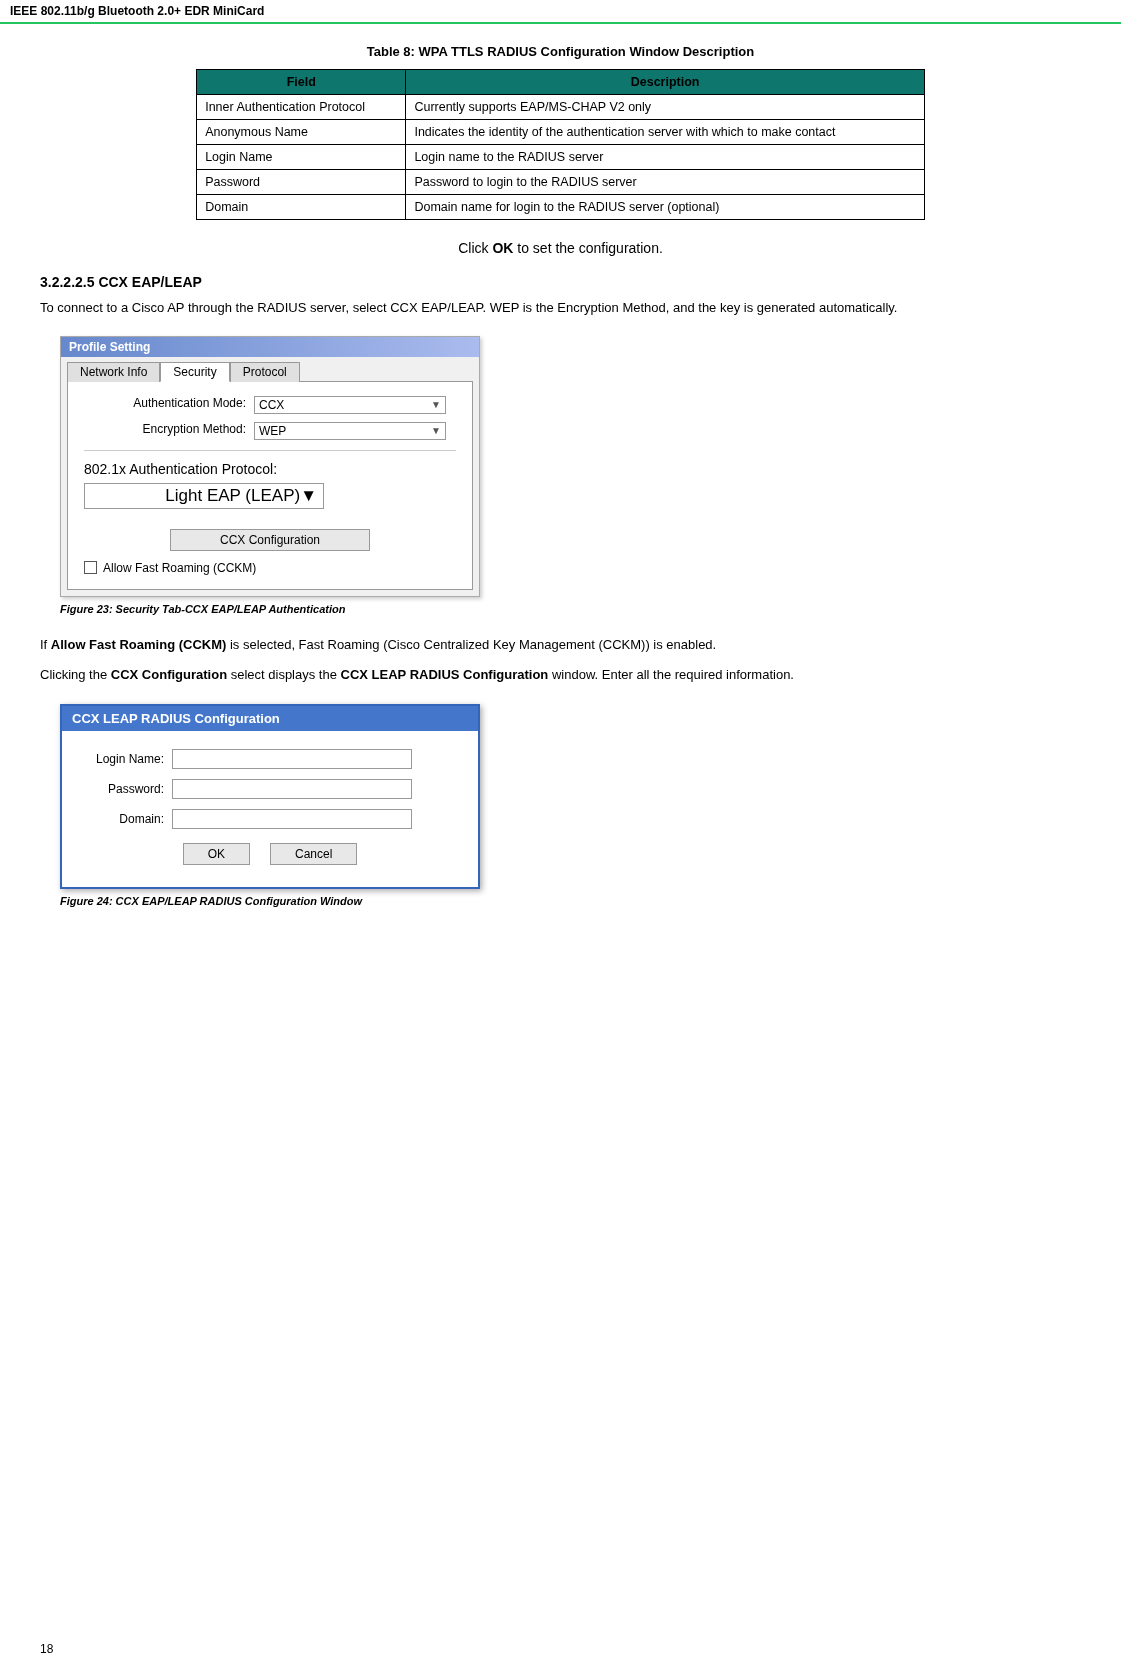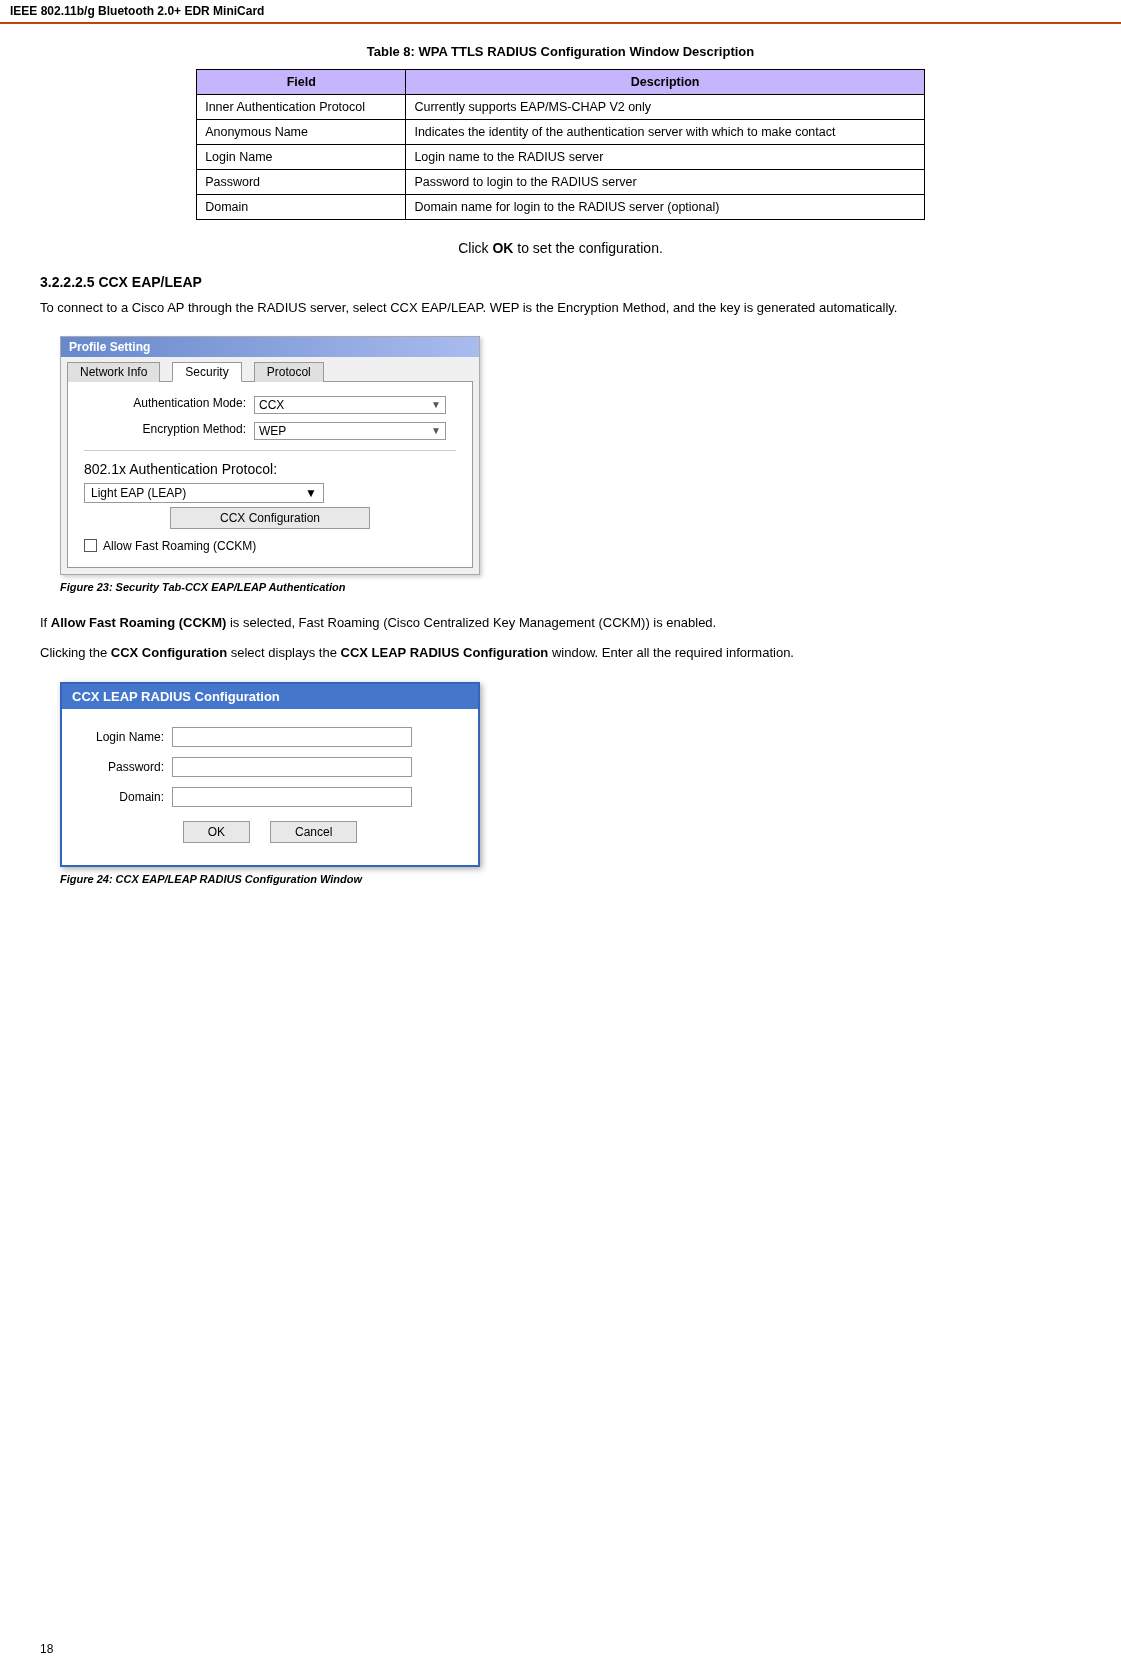--- a/index.html
+++ b/index.html
@@ -6,21 +6,21 @@
     body {
       font-family: Arial, sans-serif;
       font-size: 13px;
       background: #fff;
       color: #000;
       width: 1121px;
       min-height: 1666px;
       position: relative;
     }
     .page-header {
-      border-bottom: 2px solid #c2410c;
+      border-bottom: 2px solid #22c55e;
       padding: 4px 10px;
       font-size: 12px;
       font-weight: bold;
     }
     .content {
       padding: 20px 40px 40px 40px;
     }
     .table-title {
       text-align: center;
       font-weight: bold;
@@ -32,21 +32,21 @@
       width: 70%;
       margin: 0 auto 20px auto;
     }
     table.main-table th, table.main-table td {
       border: 1px solid #000;
       padding: 5px 8px;
       font-size: 12.5px;
       vertical-align: top;
     }
     table.main-table th {
-      background: #c4b5fd;
+      background: #0f766e;
       font-weight: bold;
     }
     .click-ok-text {
       text-align: center;
       margin: 18px 0 18px 0;
       font-size: 14px;
     }
     .click-ok-text b { font-weight: bold; }
     .section-heading {
       font-size: 14px;
@@ -72,21 +72,21 @@
       color: #fff;
       font-size: 12px;
       font-weight: bold;
       padding: 3px 8px;
     }
     .dialog-tabs {
       display: flex;
       flex-direction: row;
       padding: 4px 6px 0 6px;
       background: #f0f0f0;
-      gap: 12px;
+      gap: 0;
     }
     .tab-btn {
       border: 1px solid #999;
       background: #e0e0e0;
       padding: 2px 12px;
       font-size: 12px;
       cursor: pointer;
       border-bottom: none;
       position: relative;
       top: 1px;
@@ -135,24 +135,24 @@
     .auth-protocol-label {
       font-size: 14px;
       margin-bottom: 6px;
     }
     .leap-select {
       display: flex;
       align-items: center;
       border: 1px solid #999;
       background: #fff;
       padding: 2px 6px;
-      font-size: 12px;
+      font-size: 17px;
       width: 240px;
-      justify-content: space-between;
-      margin-bottom: 4px;
+      justify-content: flex-end;
+      margin-bottom: 20px;
     }
     .ccx-config-btn {
       border: 1px solid #999;
       background: #e8e8e8;
       padding: 3px 0;
       font-size: 12px;
       width: 200px;
       text-align: center;
       cursor: pointer;
       margin: 0 auto 10px auto;

